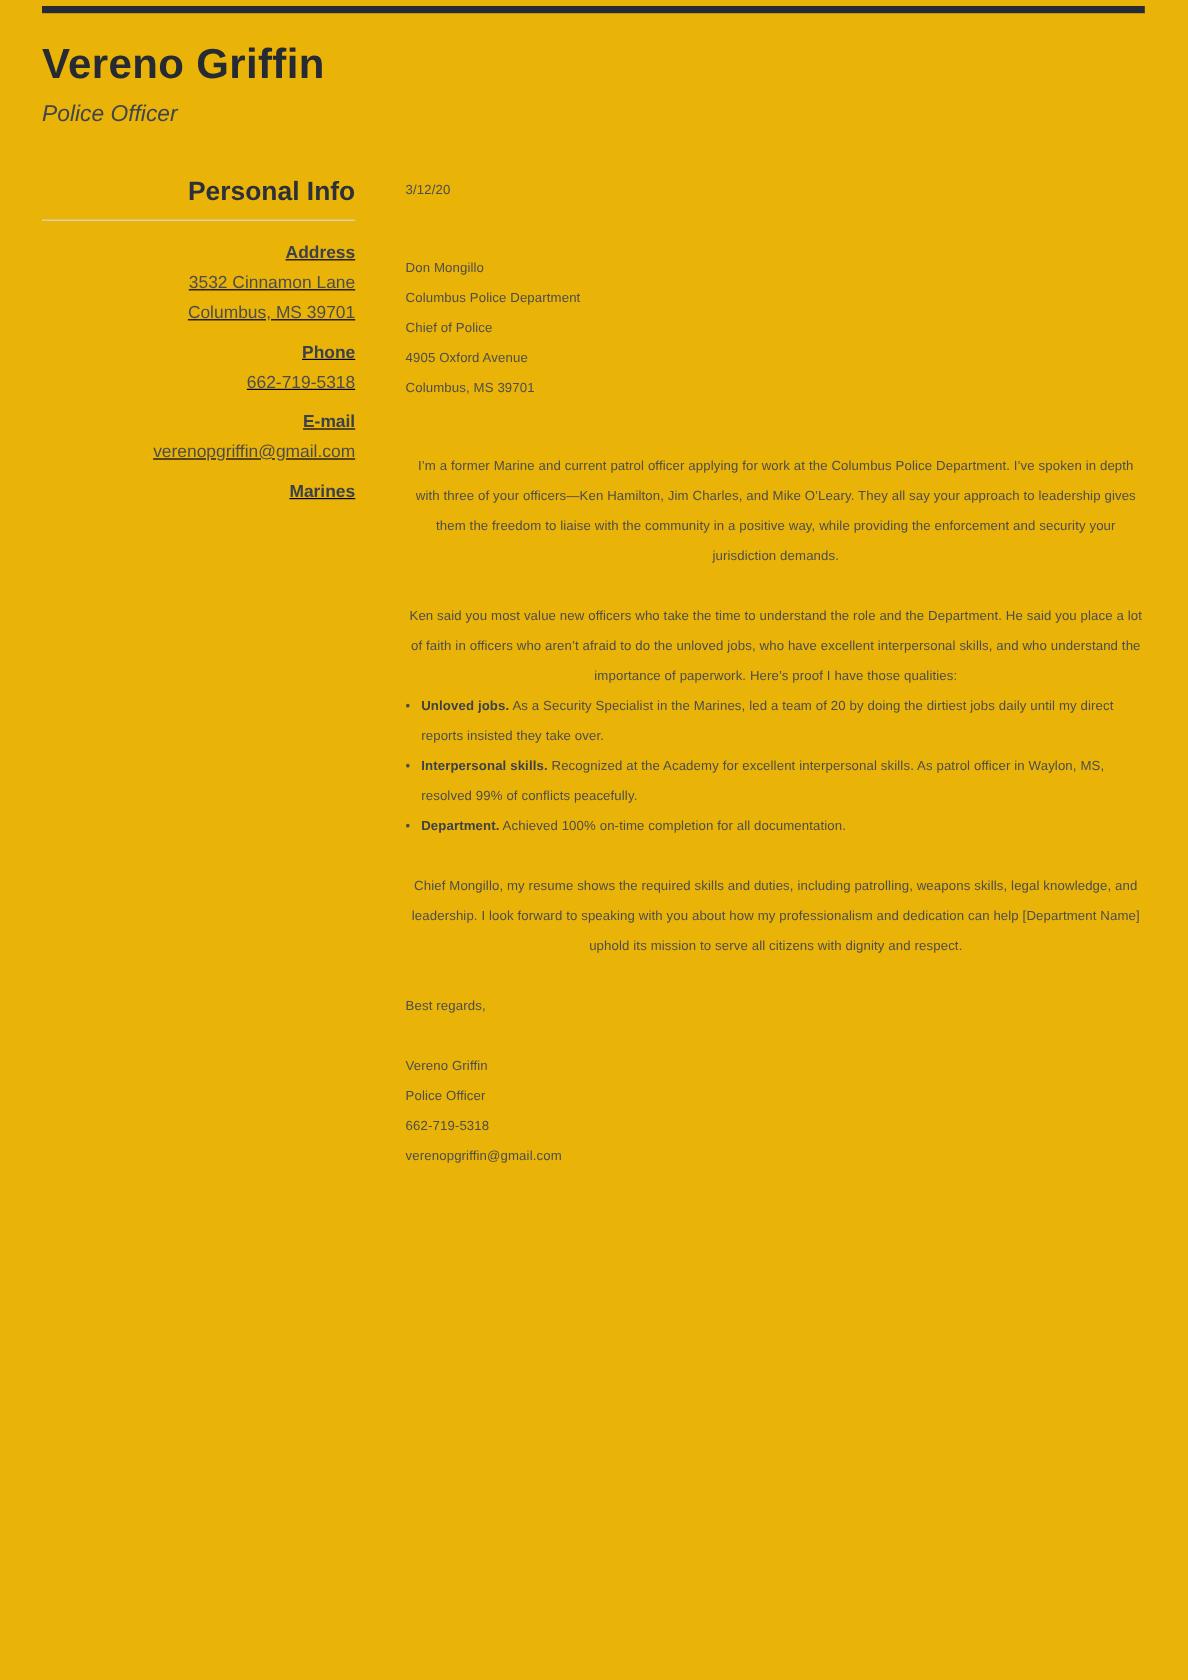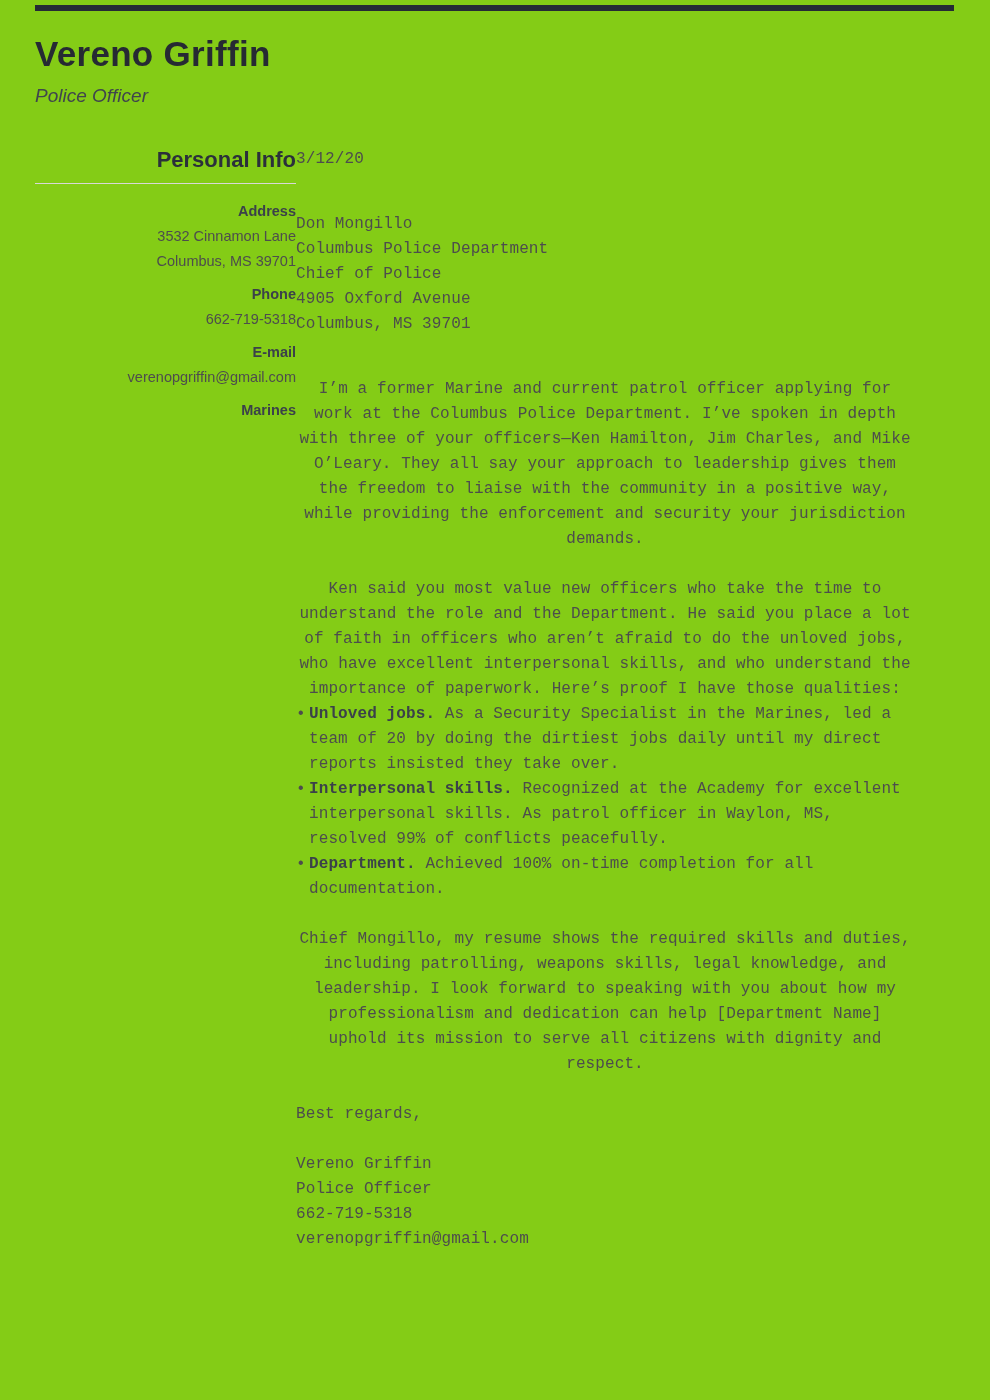--- a/index.html
+++ b/index.html
@@ -3,21 +3,21 @@
 <meta charset="utf-8">
 <style>
   * { margin: 0; padding: 0; box-sizing: border-box; }
   html, body { background: #ffffff; }
   body { font-family: "Liberation Sans", sans-serif; }
 
   .page {
     position: relative;
     width: 990px;
     height: 1400px;
-    background: #84cc16;
+    background: #eab308;
     overflow: hidden;
   }
 
   .accent-bar {
     position: absolute;
     left: 35px;
     right: 36px;
     top: 5px;
     height: 6px;
     background: #252a35;
@@ -63,41 +63,41 @@
     font-weight: bold;
     color: #2b303b;
     line-height: 26px;
   }
   .sidebar .divider {
     border: none;
     border-top: 1px solid #d8d8d8;
     margin-top: 10px;
   }
   .sidebar .groups { margin-top: 15px; }
-  .sidebar .group { margin-bottom: 8px; }
+  .sidebar .group { margin-bottom: 8px; text-decoration: underline; }
   .sidebar .group .label {
     font-size: 14.5px;
     font-weight: bold;
     color: #3b414a;
     line-height: 25px;
   }
   .sidebar .group .value {
     font-size: 14.5px;
     color: #4d4d4d;
     line-height: 25px;
   }
 
   
   .main {
+    margin-left: 42px;
     width: 618px;
-    font-size: 16px;
+    font-size: 11px;
     color: #4d4d4d;
     line-height: 25px;
     letter-spacing: 0.1px;
-    font-family: Liberation Mono, monospace;
   }
   .main .date { margin-bottom: 40px; }
   .main .recipient { margin-bottom: 40px; }
   .main .salutation { margin-bottom: 25px; }
   .main p.para { margin-bottom: 25px; text-align: center; }
   .main p.para.no-gap { margin-bottom: 0; }
   .main ul.bullet-list {
     list-style: none;
     margin-bottom: 25px;
   }

